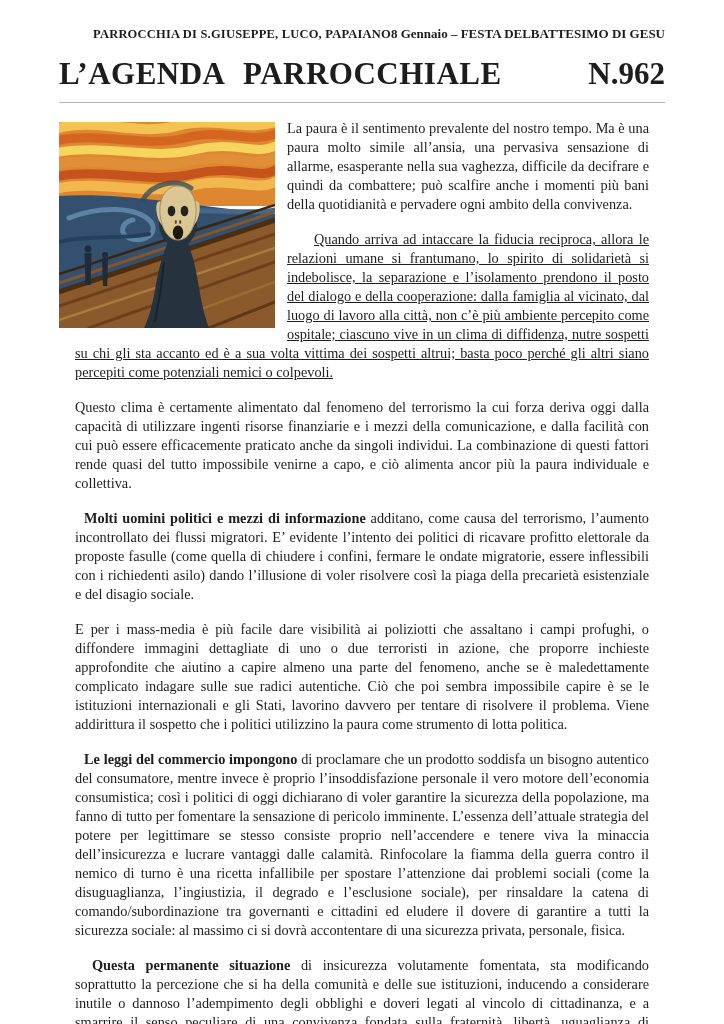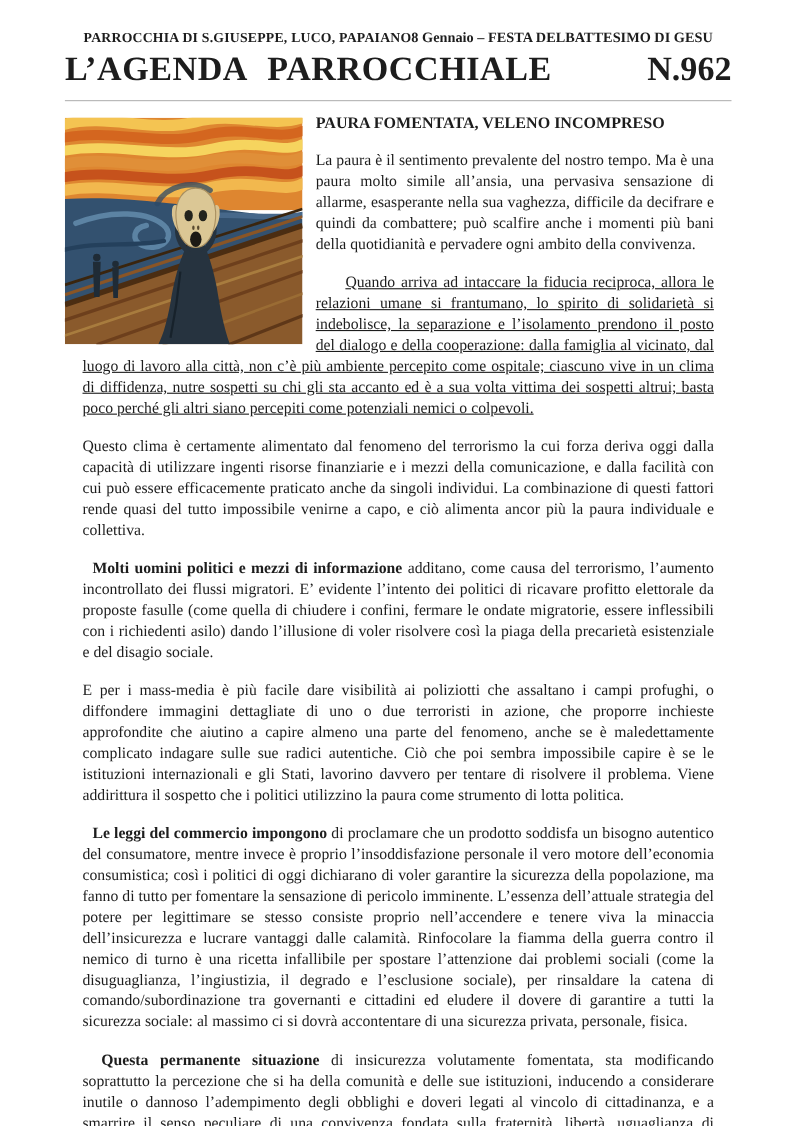--- a/index.html
+++ b/index.html
@@ -1,24 +1,24 @@
 <!DOCTYPE html>
 <html><head>
 <meta charset="utf-8">
 <style>
   html,body { margin:0; padding:0; background:#ffffff; }
   .page {
     width:724px; min-height:1024px; margin:0 auto; box-sizing:border-box;
     padding:26px 59px 24px; background:#ffffff;
     font-family:"Liberation Serif","DejaVu Serif",serif; color:#1d1d1d;
   }
-  .masthead-top { display:flex; justify-content:center; align-items:baseline; }
+  .masthead-top { display:flex; justify-content:flex-end; align-items:baseline; }
   .masthead-left { font-size:12.5px; font-weight:bold; letter-spacing:0.2px; }
   .masthead-right { font-size:13px; font-weight:bold; }
-  .masthead-main { display:flex; justify-content:space-between; align-items:baseline; margin-top:3px; }
+  .masthead-main { display:flex; justify-content:space-between; align-items:baseline; margin-top:14px; }
   .page-title { font-size:31px; font-weight:bold; letter-spacing:0.5px; word-spacing:11px; }
   .issue { font-size:31px; font-weight:bold;font-family:Liberation Serif, serif; }
   .rule { border:0; border-top:1px solid #b3b3b3; margin:10px 0 12px; }
   .artwork { float:left; width:216px; height:206px; margin:3px 12px 5px 0; }
   .artwork svg { display:block; width:100%; height:100%; }
   h2.headline { font-size:14.6px; font-weight:bold; margin:2px 0 11px; }
   .body-text p { margin:16px; font-size:14.3px; line-height:19px; text-align:justify; }
   p.ind-sm { text-indent:9px; }
   p.ind-md { text-indent:17px; }
   p.ind-lg { text-indent:27px;text-decoration:underline; }
@@ -91,21 +91,20 @@
         <ellipse cx="135" cy="92" rx="5" ry="13" transform="rotate(14 135 92)" fill="#d8c290"></ellipse>
         <path d="M119,64 C107,64 100,76 101,91 C102,106 109,118 119,118 C129,118 136,106 137,91 C138,76 131,64 119,64 Z" fill="#dbc795" stroke="#a88f60" stroke-width="1"></path>
         <ellipse cx="112.5" cy="89" rx="3.8" ry="5.2" fill="#23231c"></ellipse>
         <ellipse cx="125.5" cy="89" rx="3.8" ry="5.2" fill="#23231c"></ellipse>
         <ellipse cx="116.8" cy="100" rx="1.1" ry="2" fill="#5a4a30"></ellipse>
         <ellipse cx="121.2" cy="100" rx="1.1" ry="2" fill="#5a4a30"></ellipse>
         <ellipse cx="119" cy="110.5" rx="5.2" ry="7" fill="#1c1914"></ellipse>
       </svg>
     </div>
 
-    <h2 class="headline">PAURA FOMENTATA, VELENO INCOMPRESO</h2>
 
     <p><span>La paura è il sentimento prevalente del nostro tempo. Ma è una paura molto simile all’ansia, una pervasiva sensazione di allarme, esasperante nella sua vaghezza, difficile da decifrare e quindi da combattere; può scalfire anche i momenti più bani della quotidianità e pervadere ogni ambito della convivenza.</span></p>
     <p class="ind-lg"><span>Quando arriva ad intaccare la fiducia reciproca, allora le relazioni umane si frantumano, lo spirito di solidarietà si indebolisce, la separazione e l’isolamento prendono il posto del dialogo e della cooperazione: dalla famiglia al vicinato, dal luogo di lavoro alla città, non c’è più ambiente percepito come ospitale; ciascuno vive in un clima di diffidenza, nutre sospetti su chi gli sta accanto ed è a sua volta vittima dei sospetti altrui; basta poco perché gli altri siano percepiti come potenziali nemici o colpevoli.</span></p>
     <p><span>Questo clima è certamente alimentato dal fenomeno del terrorismo la cui forza deriva oggi dalla capacità di utilizzare ingenti risorse finanziarie e i mezzi della comunicazione, e dalla facilità con cui può essere efficacemente praticato anche da singoli individui. La combinazione di questi fattori rende quasi del tutto impossibile venirne a capo, e ciò alimenta ancor più la paura individuale e collettiva.</span></p>
     <p class="ind-sm"><strong>Molti uomini politici e mezzi di informazione</strong><span> additano, come causa del terrorismo, l’aumento incontrollato dei flussi migratori. E’ evidente l’intento dei politici di ricavare profitto elettorale da proposte fasulle (come quella di chiudere i confini, fermare le ondate migratorie, essere inflessibili con i richiedenti asilo) dando l’illusione di voler risolvere così la piaga della precarietà esistenziale e del disagio sociale.</span></p>
     <p><span>E per i mass-media è più facile dare visibilità ai poliziotti che assaltano i campi profughi, o diffondere immagini dettagliate di uno o due terroristi in azione, che proporre inchieste approfondite che aiutino a capire almeno una parte del fenomeno, anche se è maledettamente complicato indagare sulle sue radici autentiche. Ciò che poi sembra impossibile capire è se le istituzioni internazionali e gli Stati, lavorino davvero per tentare di risolvere il problema. Viene addirittura il sospetto che i politici utilizzino la paura come strumento di lotta politica.</span></p>
     <p class="ind-sm"><strong>Le leggi del commercio impongono</strong><span> di proclamare che un prodotto soddisfa un bisogno autentico del consumatore, mentre invece è proprio l’insoddisfazione personale il vero motore dell’economia consumistica; così i politici di oggi dichiarano di voler garantire la sicurezza della popolazione, ma fanno di tutto per fomentare la sensazione di pericolo imminente. L’essenza dell’attuale strategia del potere per legittimare se stesso consiste proprio nell’accendere e tenere viva la minaccia dell’insicurezza e lucrare vantaggi dalle calamità. Rinfocolare la fiamma della guerra contro il nemico di turno è una ricetta infallibile per spostare l’attenzione dai problemi sociali (come la disuguaglianza, l’ingiustizia, il degrado e l’esclusione sociale), per rinsaldare la catena di comando/subordinazione tra governanti e cittadini ed eludere il dovere di garantire a tutti la sicurezza sociale: al massimo ci si dovrà accontentare di una sicurezza privata, personale, fisica.</span></p>
     <p class="ind-md"><strong>Questa permanente situazione</strong><span> di insicurezza volutamente fomentata, sta modificando soprattutto la percezione che si ha della comunità e delle sue istituzioni, inducendo a considerare inutile o dannoso l’adempimento degli obblighi e doveri legati al vincolo di cittadinanza, e a smarrire il senso peculiare di una convivenza fondata sulla fraternità, libertà, uguaglianza di diritti/doveri e governata da istituzioni democratiche. Ciò sembra confermato dai richiami sempre più insistiti alla necessità di leggi eccezionali, adeguate alla convivenza in condizioni di emergenza, che limitano anche alcune libertà fondamentali. Ma la paura spinge a risolvere i problemi sociali non in modo razionale e giusto per tutte le persone coinvolte, quanto piuttosto ad agire in modo istintivo ed immediato privilegiando l’interesse di chi ha più potere contrattuale.</span></p>
     <p class="ind-sm"><strong>In questo scenario solo il Papa,</strong><span> che i cattolici riconoscono come il più autorevole testimone di Dio in terra, insiste in modo paradossale nel dirci che il nostro destino di salvezza è nelle mani di ciascuno; che l’unica strada da percorrere è quella del dialogo interpersonale per una migliore comprensione e una maggiore fiducia reciproca, e quella della disponibilità a rispettarsi e imparare gli uni dagli altri.</span></p>
 

